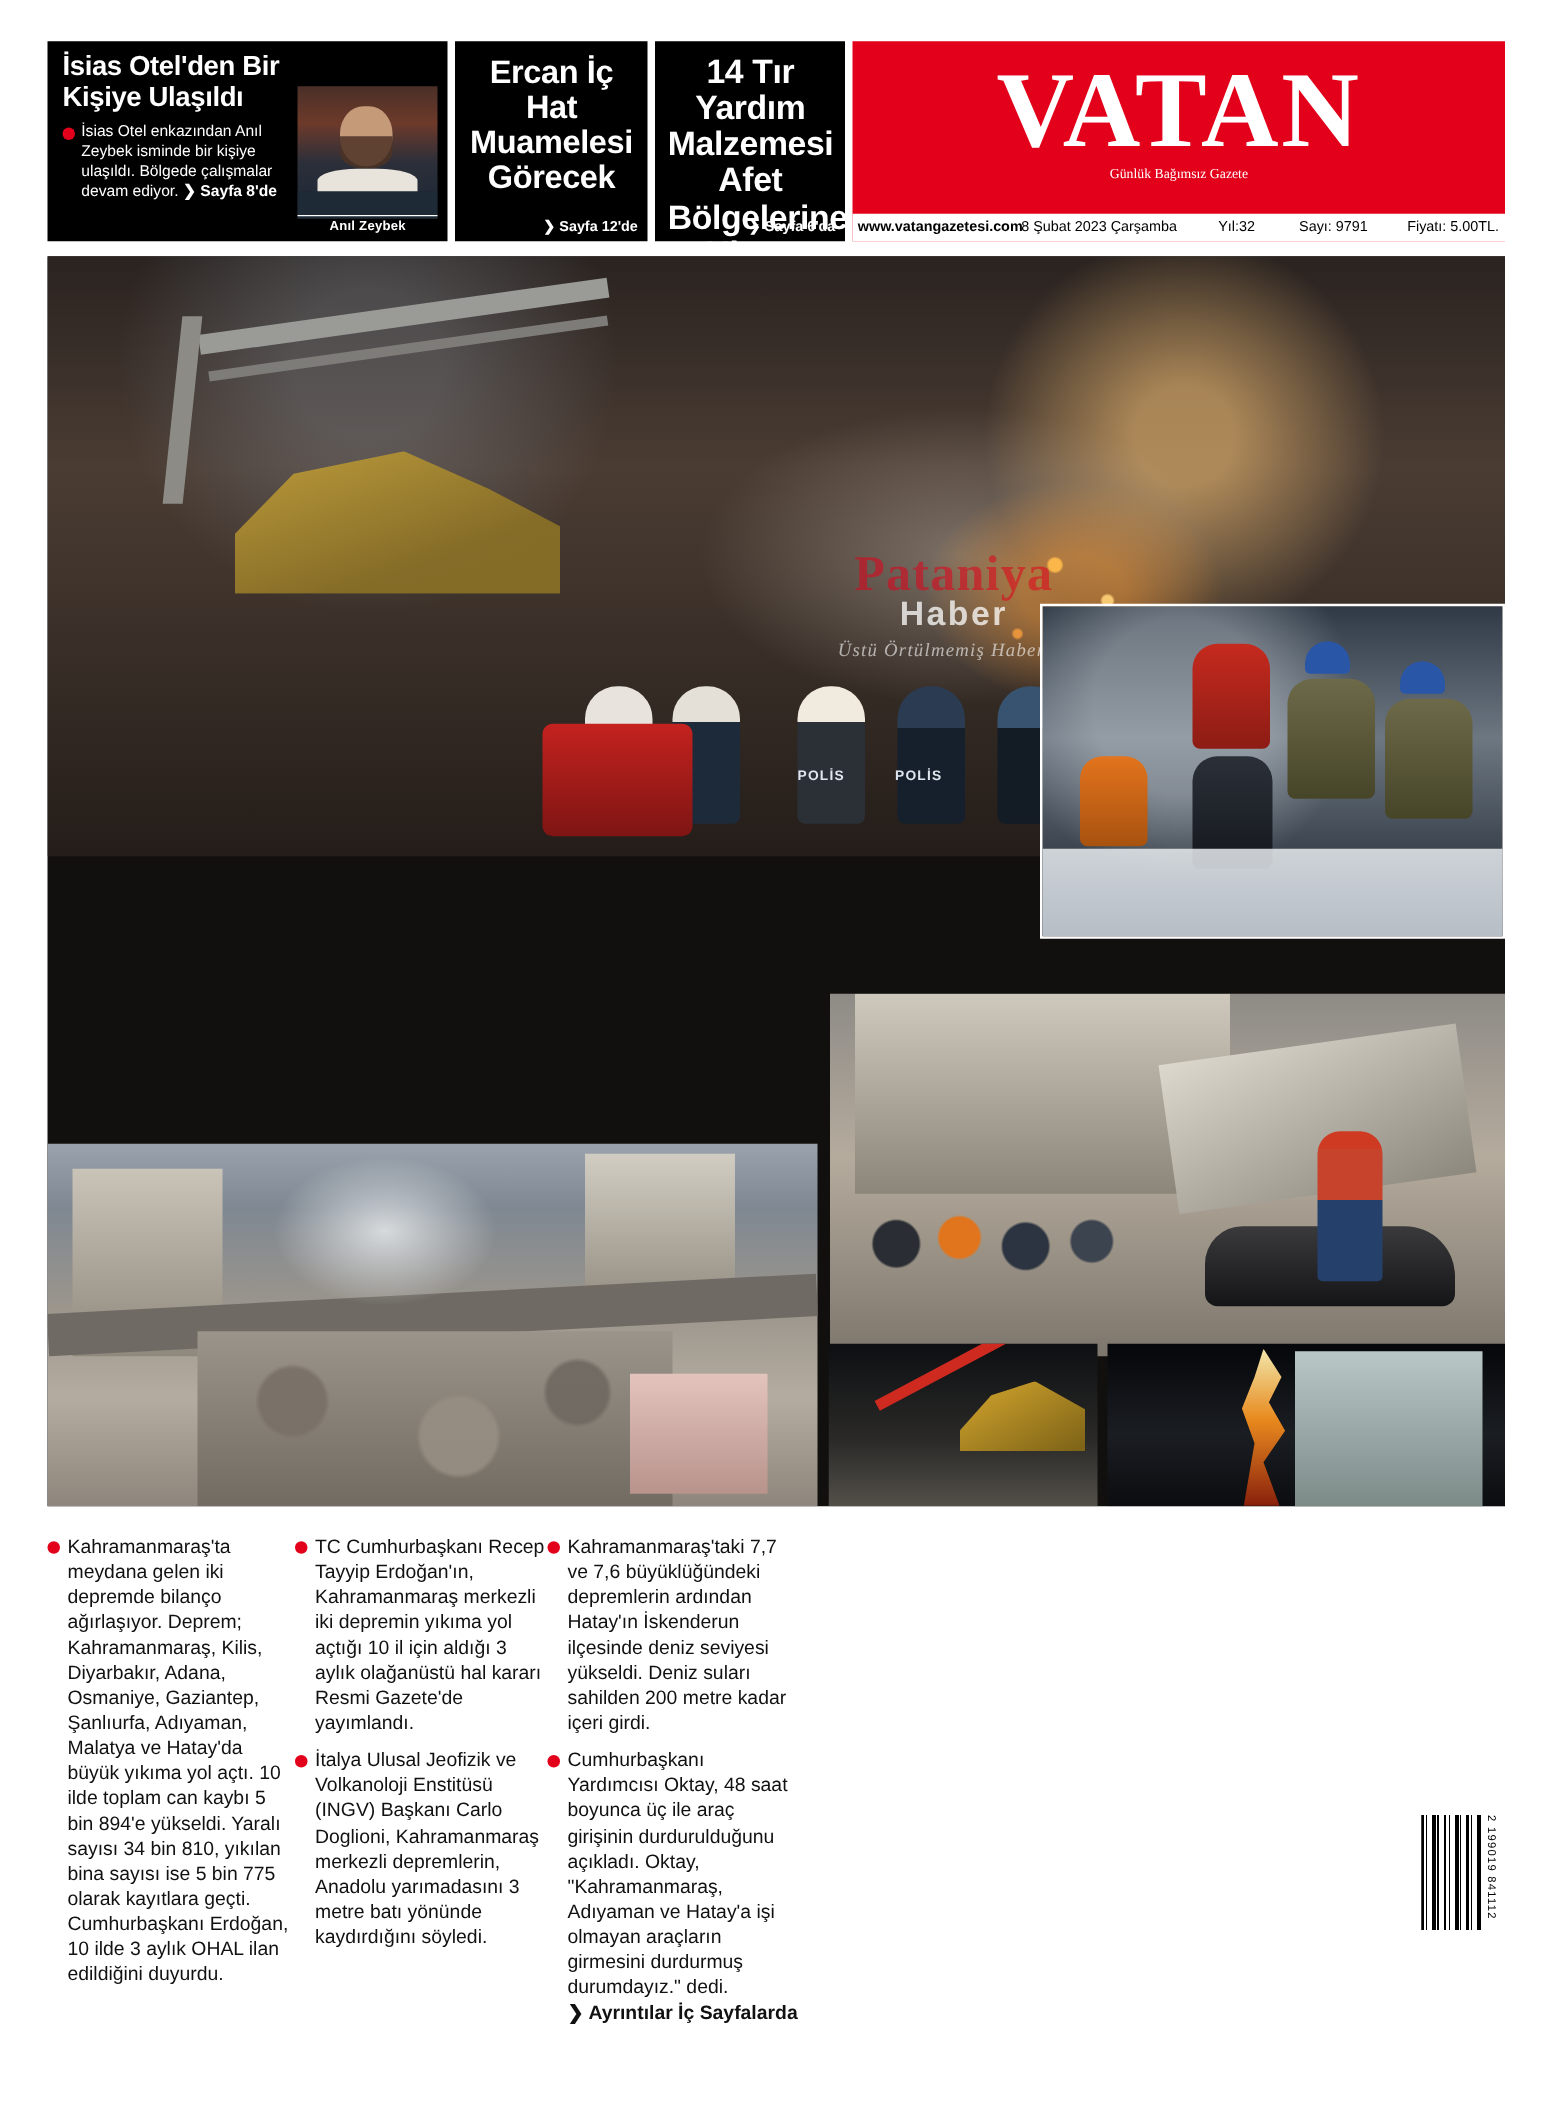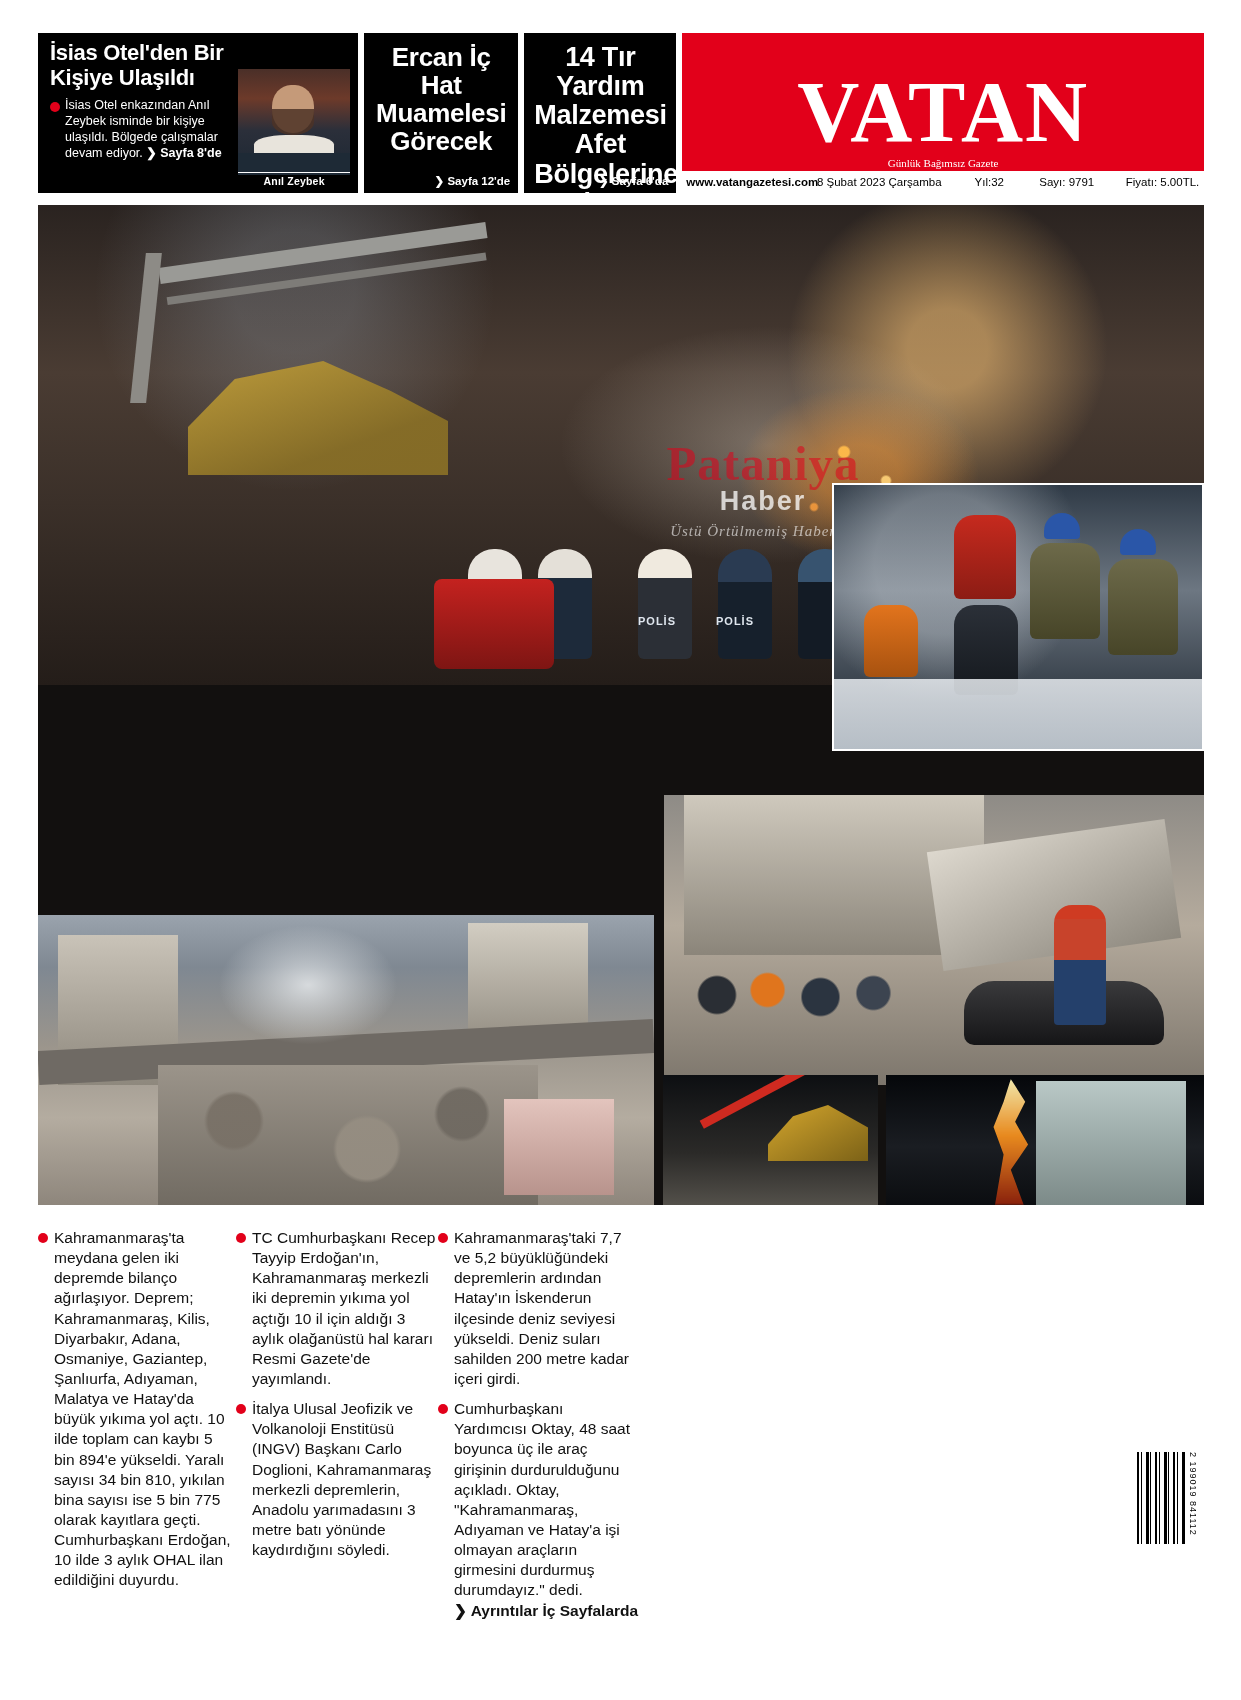--- a/index.html
+++ b/index.html
@@ -141,21 +141,21 @@
     margin-left: auto;
   }
   .vatan {
     color: #fff;
     font-family: "Liberation Serif", serif;
     font-weight: bold;
     font-size: 86px;
     letter-spacing: 2px;
     text-align: center;
     line-height: 1;
-    padding-top: 36px;
+    padding-top: 12px;
   }
   .vatan-sub {
     color: #fff;
     text-align: center;
     font-size: 11px;
     font-family: "Liberation Serif", serif;
     margin-top: 2px;
   }
   .mast-bar {
     position: absolute;
@@ -267,21 +267,21 @@
   .watermark {
     position: absolute;
     left: 560px; top: 230px;
     width: 330px;
     text-align: center;
     color: rgba(255,255,255,.55);
     pointer-events: none;
   }
   .wm-main {
     font-family: "Liberation Serif", serif;
-    font-size: 49px;
+    font-size: 40px;
     font-weight: bold;
     color: rgba(226,0,26,.55);
     letter-spacing: 1px;
   }
   .wm-sub {
     font-size: 27px;
     font-weight: bold;
     color: rgba(255,255,255,.75);
     letter-spacing: 2px;
     margin-top: -6px;
@@ -674,21 +674,21 @@
       </div>
       <div class="bullet">
         <span class="dot-red"></span>
         <span>İtalya Ulusal Jeofizik ve Volkanoloji Enstitüsü (INGV) Başkanı Carlo Doglioni, Kahramanmaraş merkezli depremlerin, Anadolu yarımadasını 3 metre batı yönünde kaydırdığını söyledi.</span>
       </div>
     </div>
 
     <div class="col wide">
       <div class="bullet">
         <span class="dot-red"></span>
-        <span>Kahramanmaraş'taki 7,7 ve 5,2 büyüklüğündeki depremlerin ardından Hatay'ın İskenderun ilçesinde deniz seviyesi yükseldi. Deniz suları sahilden 200 metre kadar içeri girdi.</span>
+        <span>Kahramanmaraş'taki 7,7 ve 7,6 büyüklüğündeki depremlerin ardından Hatay'ın İskenderun ilçesinde deniz seviyesi yükseldi. Deniz suları sahilden 200 metre kadar içeri girdi.</span>
       </div>
       <div class="bullet">
         <span class="dot-red"></span>
         <span>
           <span>Cumhurbaşkanı Yardımcısı Oktay, 48 saat boyunca üç ile araç girişinin durdurulduğunu açıkladı. Oktay, "Kahramanmaraş, Adıyaman ve Hatay'a işi olmayan araçların girmesini durdurmuş durumdayız." dedi.</span>
           <span class="page-ref">❯ <span>Ayrıntılar İç Sayfalarda</span></span>
         </span>
       </div>
     </div>
   </div>

